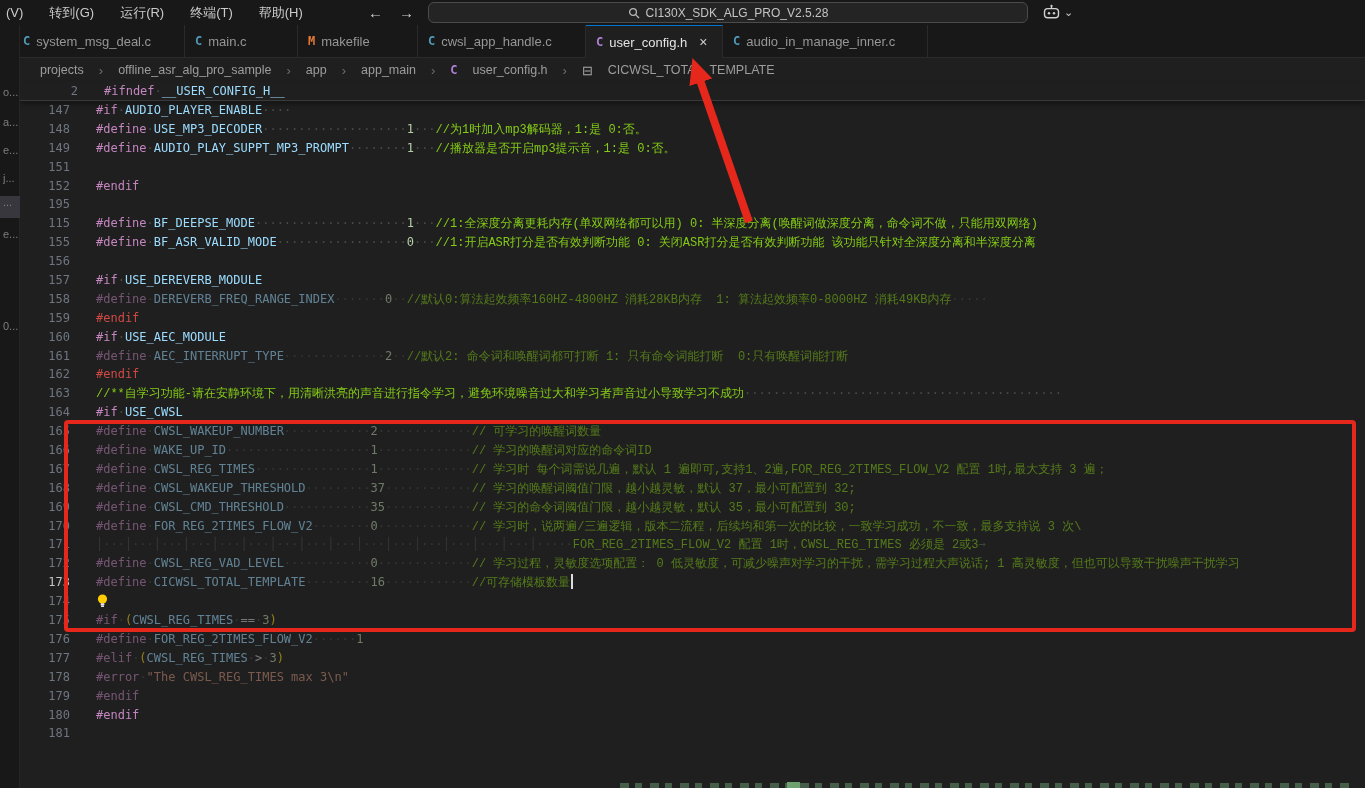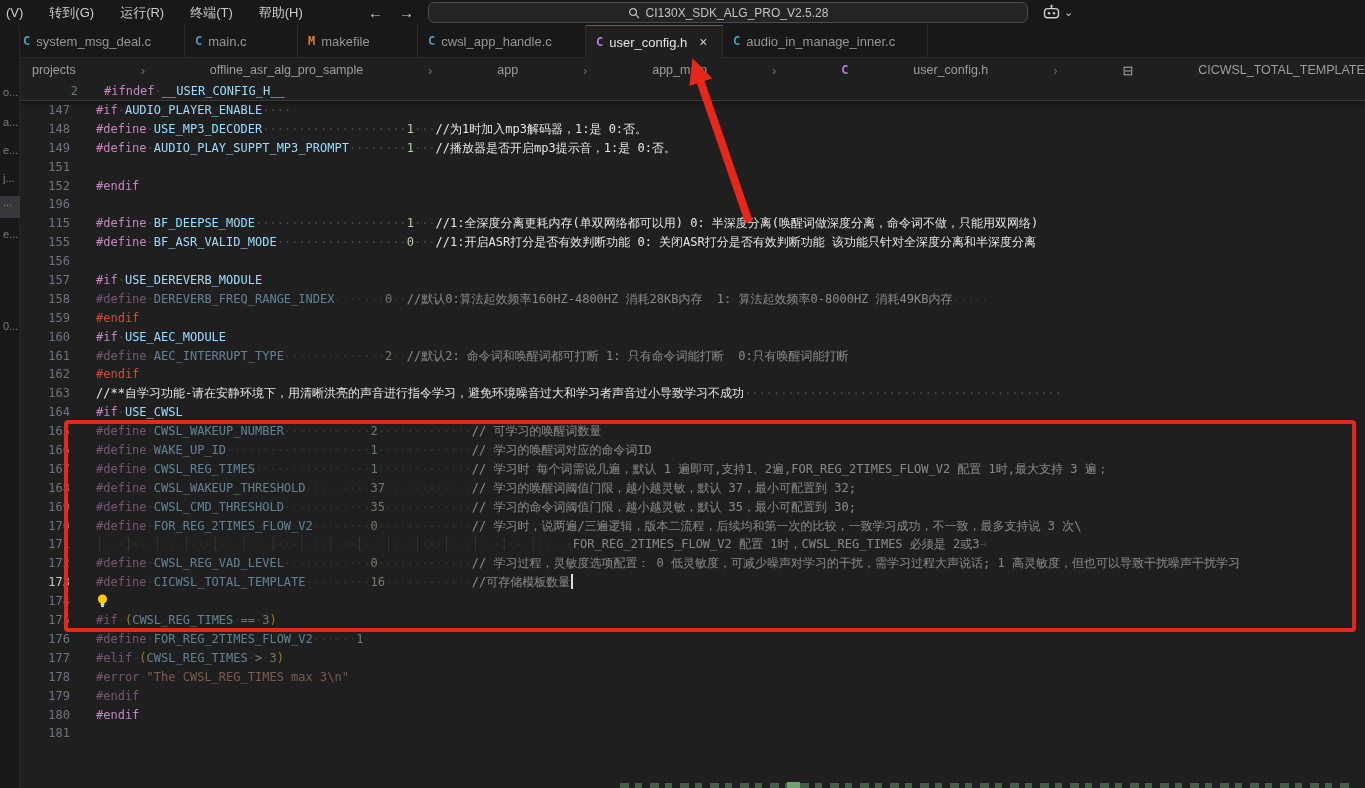--- a/index.html
+++ b/index.html
@@ -24,42 +24,42 @@
             padding-left:13px; }
   .tab { height:33px; display:flex; align-items:center; gap:6px; padding:0 10px; font-size:13px;
          color:#969696; background:#181818; border-right:1px solid #2b2b2b; border-bottom:1px solid #2b2b2b;
          white-space:nowrap; overflow:hidden; }
   .tab.active { background:#1f1f1f; color:#e4e4e4; border-top:1px solid #0078d4; border-bottom:none; }
   .tab .ficon { font-weight:bold; font-size:12px; font-family:"DejaVu Sans Mono", monospace; }
   .tab .close { margin-left:6px; color:#cfcfcf; font-size:14px; }
   .tabbar-fill { flex:1; border-bottom:1px solid #2b2b2b; }
 
   
-  .breadcrumb { position:absolute; top:58px; left:20px; right:0; height:24px; background:#1f1f1f;
-                display:flex; align-items:center; gap:5px; padding-left:12px; font-size:12.5px; color:#9d9d9d;justify-content:space-between; }
+  .breadcrumb { position:absolute; top:58px; left:28px; right:0; height:24px; background:#1f1f1f;
+                display:flex; align-items:center; gap:15px; padding-left:12px; font-size:12.5px; color:#9d9d9d; }
   .breadcrumb .sep { color:#6e6e6e; font-size:13px; }
   .breadcrumb .ficon { color:#b180d7; font-weight:bold; font-size:12px; font-family:"DejaVu Sans Mono", monospace; }
   .breadcrumb .symicon { color:#a8a8a8; font-size:13px; }
 
   
   .sticky { position:absolute; top:82px; left:20px; right:0; height:19px; background:#1f1f1f;
             border-bottom:1px solid #3a3a3a; box-shadow:0 3px 5px rgba(0,0,0,.35); display:flex;
             font-family:"DejaVu Sans Mono", monospace; font-size:12px; line-height:19px; z-index:5; }
   .lines { position:absolute; top:101px; left:12px; width:100%; }
   .line { display:flex; height:18.9px; line-height:18.9px; font-family:"DejaVu Sans Mono", monospace;
           font-size:12px; white-space:pre; }
   .ln { width:58px; min-width:58px; text-align:right; color:#6e7681; }
   .line.current .ln { color:#c6c6c6; }
   .code { margin-left:26px; white-space:pre; }
   .code.dim > .tk { opacity:.52; }
   .tk-kw   { color:#c586c0; }
   .tk-kwred{ color:#cf4944; }
   .tk-id   { color:#9cdcfe; }
   .tk-num  { color:#b5cea8; }
-  .tk-cm   { color:#e5e5e5; }
+  .tk-cm   { color:#84cc16;font-family:Liberation Mono, monospace; }
   .tk-dots { color:#474d47; }
   .tk-str  { color:#ce9178; }
   .tk-par  { color:#ffd710; }
   .tk-op   { color:#c8c8c8; }
   .tk-tab  { color:#556b55; }
   .caret { display:inline-block; width:2px; height:15px; background:#dcdcdc; vertical-align:-3px; margin-left:1px; }
   .bulb { display:inline-block; margin-right:4px; vertical-align:-3px; }
 
   
   .left-strip { position:absolute; top:25px; left:0; width:20px; height:763px; background:#181818; z-index:8;
@@ -164,21 +164,21 @@
     <div class="ln">2</div>
     <div class="code"><span class="tk tk-kw">#ifndef</span><span class="tk tk-dots">·</span><span class="tk tk-id">__USER_CONFIG_H__</span></div>
   </div>
 
   <div class="lines">
       <div class="line"><div class="ln">147</div><div class="code"><span class="tk tk-kw">#if</span><span class="tk tk-dots">·</span><span class="tk tk-id">AUDIO_PLAYER_ENABLE</span><span class="tk tk-dots">····</span></div></div>
       <div class="line"><div class="ln">148</div><div class="code"><span class="tk tk-kw">#define</span><span class="tk tk-dots">·</span><span class="tk tk-id">USE_MP3_DECODER</span><span class="tk tk-dots">····················</span><span class="tk tk-num">1</span><span class="tk tk-dots">···</span><span class="tk tk-cm">//为1时加入mp3解码器，1:是 0:否。</span></div></div>
       <div class="line"><div class="ln">149</div><div class="code"><span class="tk tk-kw">#define</span><span class="tk tk-dots">·</span><span class="tk tk-id">AUDIO_PLAY_SUPPT_MP3_PROMPT</span><span class="tk tk-dots">········</span><span class="tk tk-num">1</span><span class="tk tk-dots">···</span><span class="tk tk-cm">//播放器是否开启mp3提示音，1:是 0:否。</span></div></div>
       <div class="line"><div class="ln">151</div><div class="code"></div></div>
       <div class="line"><div class="ln">152</div><div class="code"><span class="tk tk-kw">#endif</span></div></div>
-      <div class="line"><div class="ln">196</div><div class="code"></div></div>
+      <div class="line"><div class="ln">195</div><div class="code"></div></div>
       <div class="line"><div class="ln">115</div><div class="code"><span class="tk tk-kw">#define</span><span class="tk tk-dots">·</span><span class="tk tk-id">BF_DEEPSE_MODE</span><span class="tk tk-dots">·····················</span><span class="tk tk-num">1</span><span class="tk tk-dots">···</span><span class="tk tk-cm">//1:全深度分离更耗内存(单双网络都可以用) 0: 半深度分离(唤醒词做深度分离，命令词不做，只能用双网络)</span></div></div>
       <div class="line"><div class="ln">155</div><div class="code"><span class="tk tk-kw">#define</span><span class="tk tk-dots">·</span><span class="tk tk-id">BF_ASR_VALID_MODE</span><span class="tk tk-dots">··················</span><span class="tk tk-num">0</span><span class="tk tk-dots">···</span><span class="tk tk-cm">//1:开启ASR打分是否有效判断功能 0: 关闭ASR打分是否有效判断功能 该功能只针对全深度分离和半深度分离</span></div></div>
       <div class="line"><div class="ln">156</div><div class="code"></div></div>
       <div class="line"><div class="ln">157</div><div class="code"><span class="tk tk-kw">#if</span><span class="tk tk-dots">·</span><span class="tk tk-id">USE_DEREVERB_MODULE</span></div></div>
       <div class="line"><div class="ln">158</div><div class="code dim"><span class="tk tk-kw">#define</span><span class="tk tk-dots">·</span><span class="tk tk-id">DEREVERB_FREQ_RANGE_INDEX</span><span class="tk tk-dots">·······</span><span class="tk tk-num">0</span><span class="tk tk-dots">··</span><span class="tk tk-cm">//默认0:算法起效频率160HZ-4800HZ 消耗28KB内存  1: 算法起效频率0-8000HZ 消耗49KB内存</span><span class="tk tk-dots">·····</span></div></div>
       <div class="line"><div class="ln">159</div><div class="code"><span class="tk tk-kwred">#endif</span></div></div>
       <div class="line"><div class="ln">160</div><div class="code"><span class="tk tk-kw">#if</span><span class="tk tk-dots">·</span><span class="tk tk-id">USE_AEC_MODULE</span></div></div>
       <div class="line"><div class="ln">161</div><div class="code dim"><span class="tk tk-kw">#define</span><span class="tk tk-dots">·</span><span class="tk tk-id">AEC_INTERRUPT_TYPE</span><span class="tk tk-dots">··············</span><span class="tk tk-num">2</span><span class="tk tk-dots">··</span><span class="tk tk-cm">//默认2: 命令词和唤醒词都可打断 1: 只有命令词能打断  0:只有唤醒词能打断</span></div></div>
       <div class="line"><div class="ln">162</div><div class="code"><span class="tk tk-kwred">#endif</span></div></div>
       <div class="line"><div class="ln">163</div><div class="code"><span class="tk tk-cm">//**自学习功能-请在安静环境下，用清晰洪亮的声音进行指令学习，避免环境噪音过大和学习者声音过小导致学习不成功</span><span class="tk tk-dots">············································</span></div></div>

